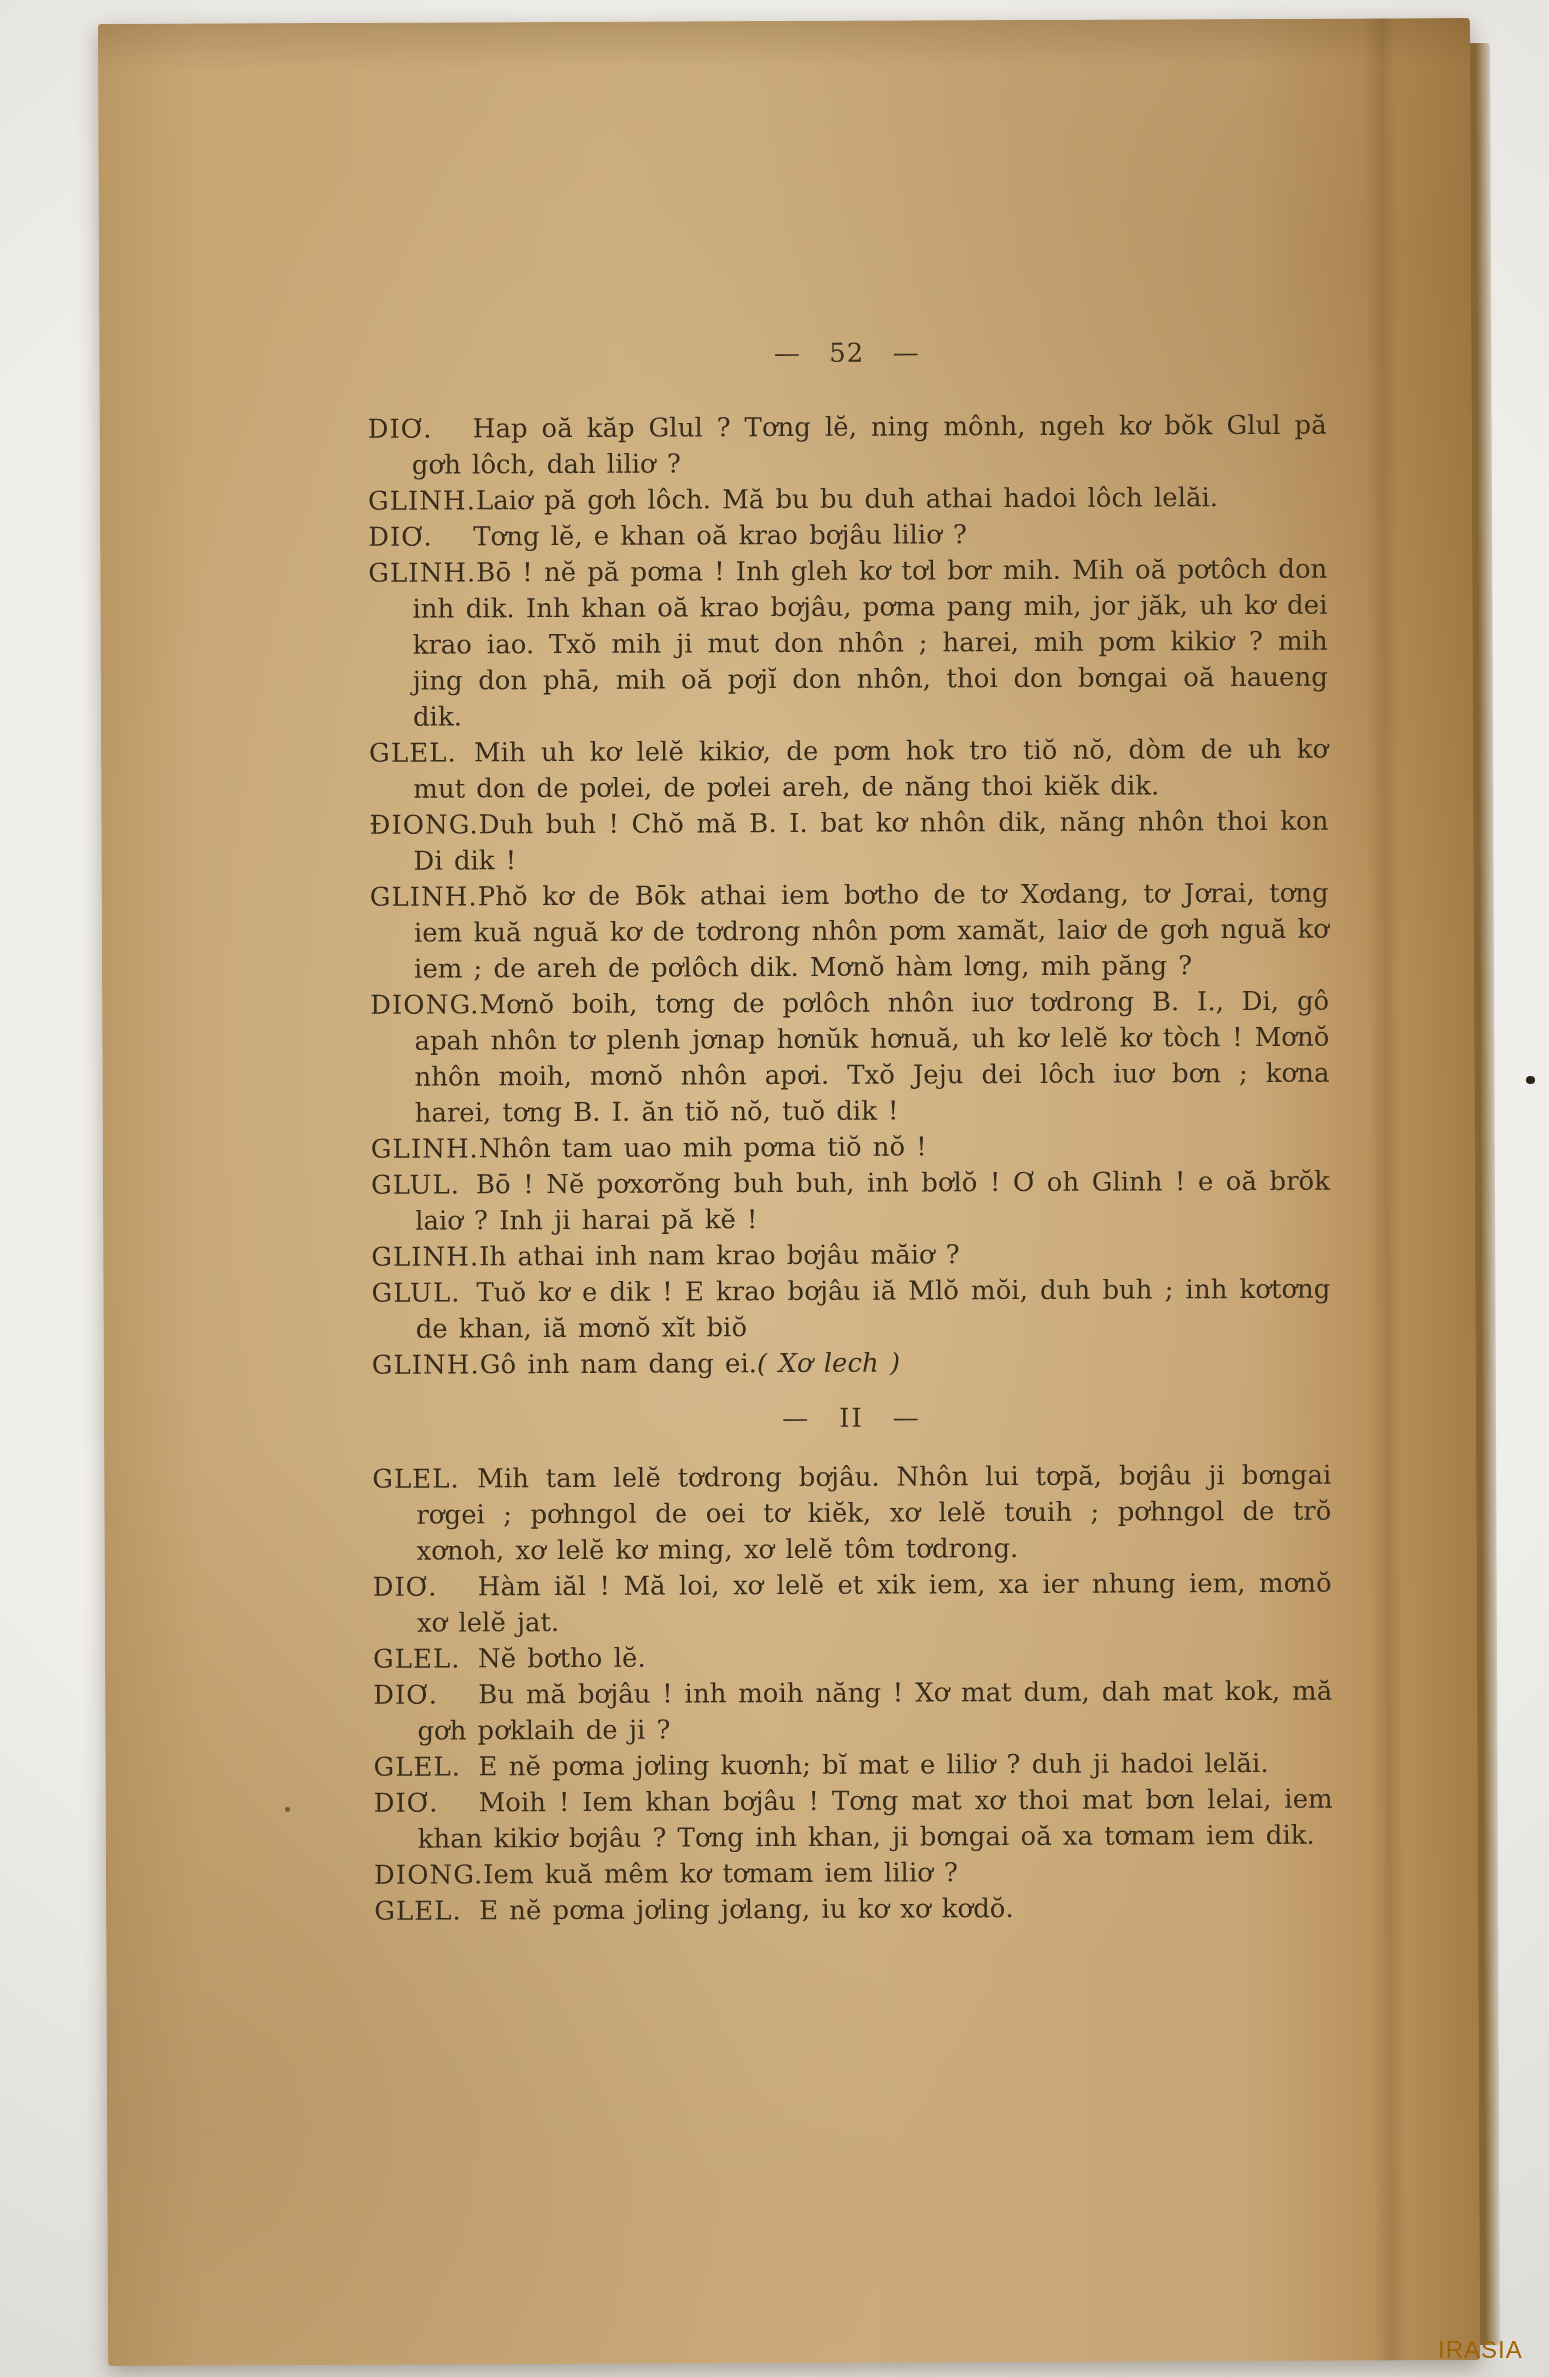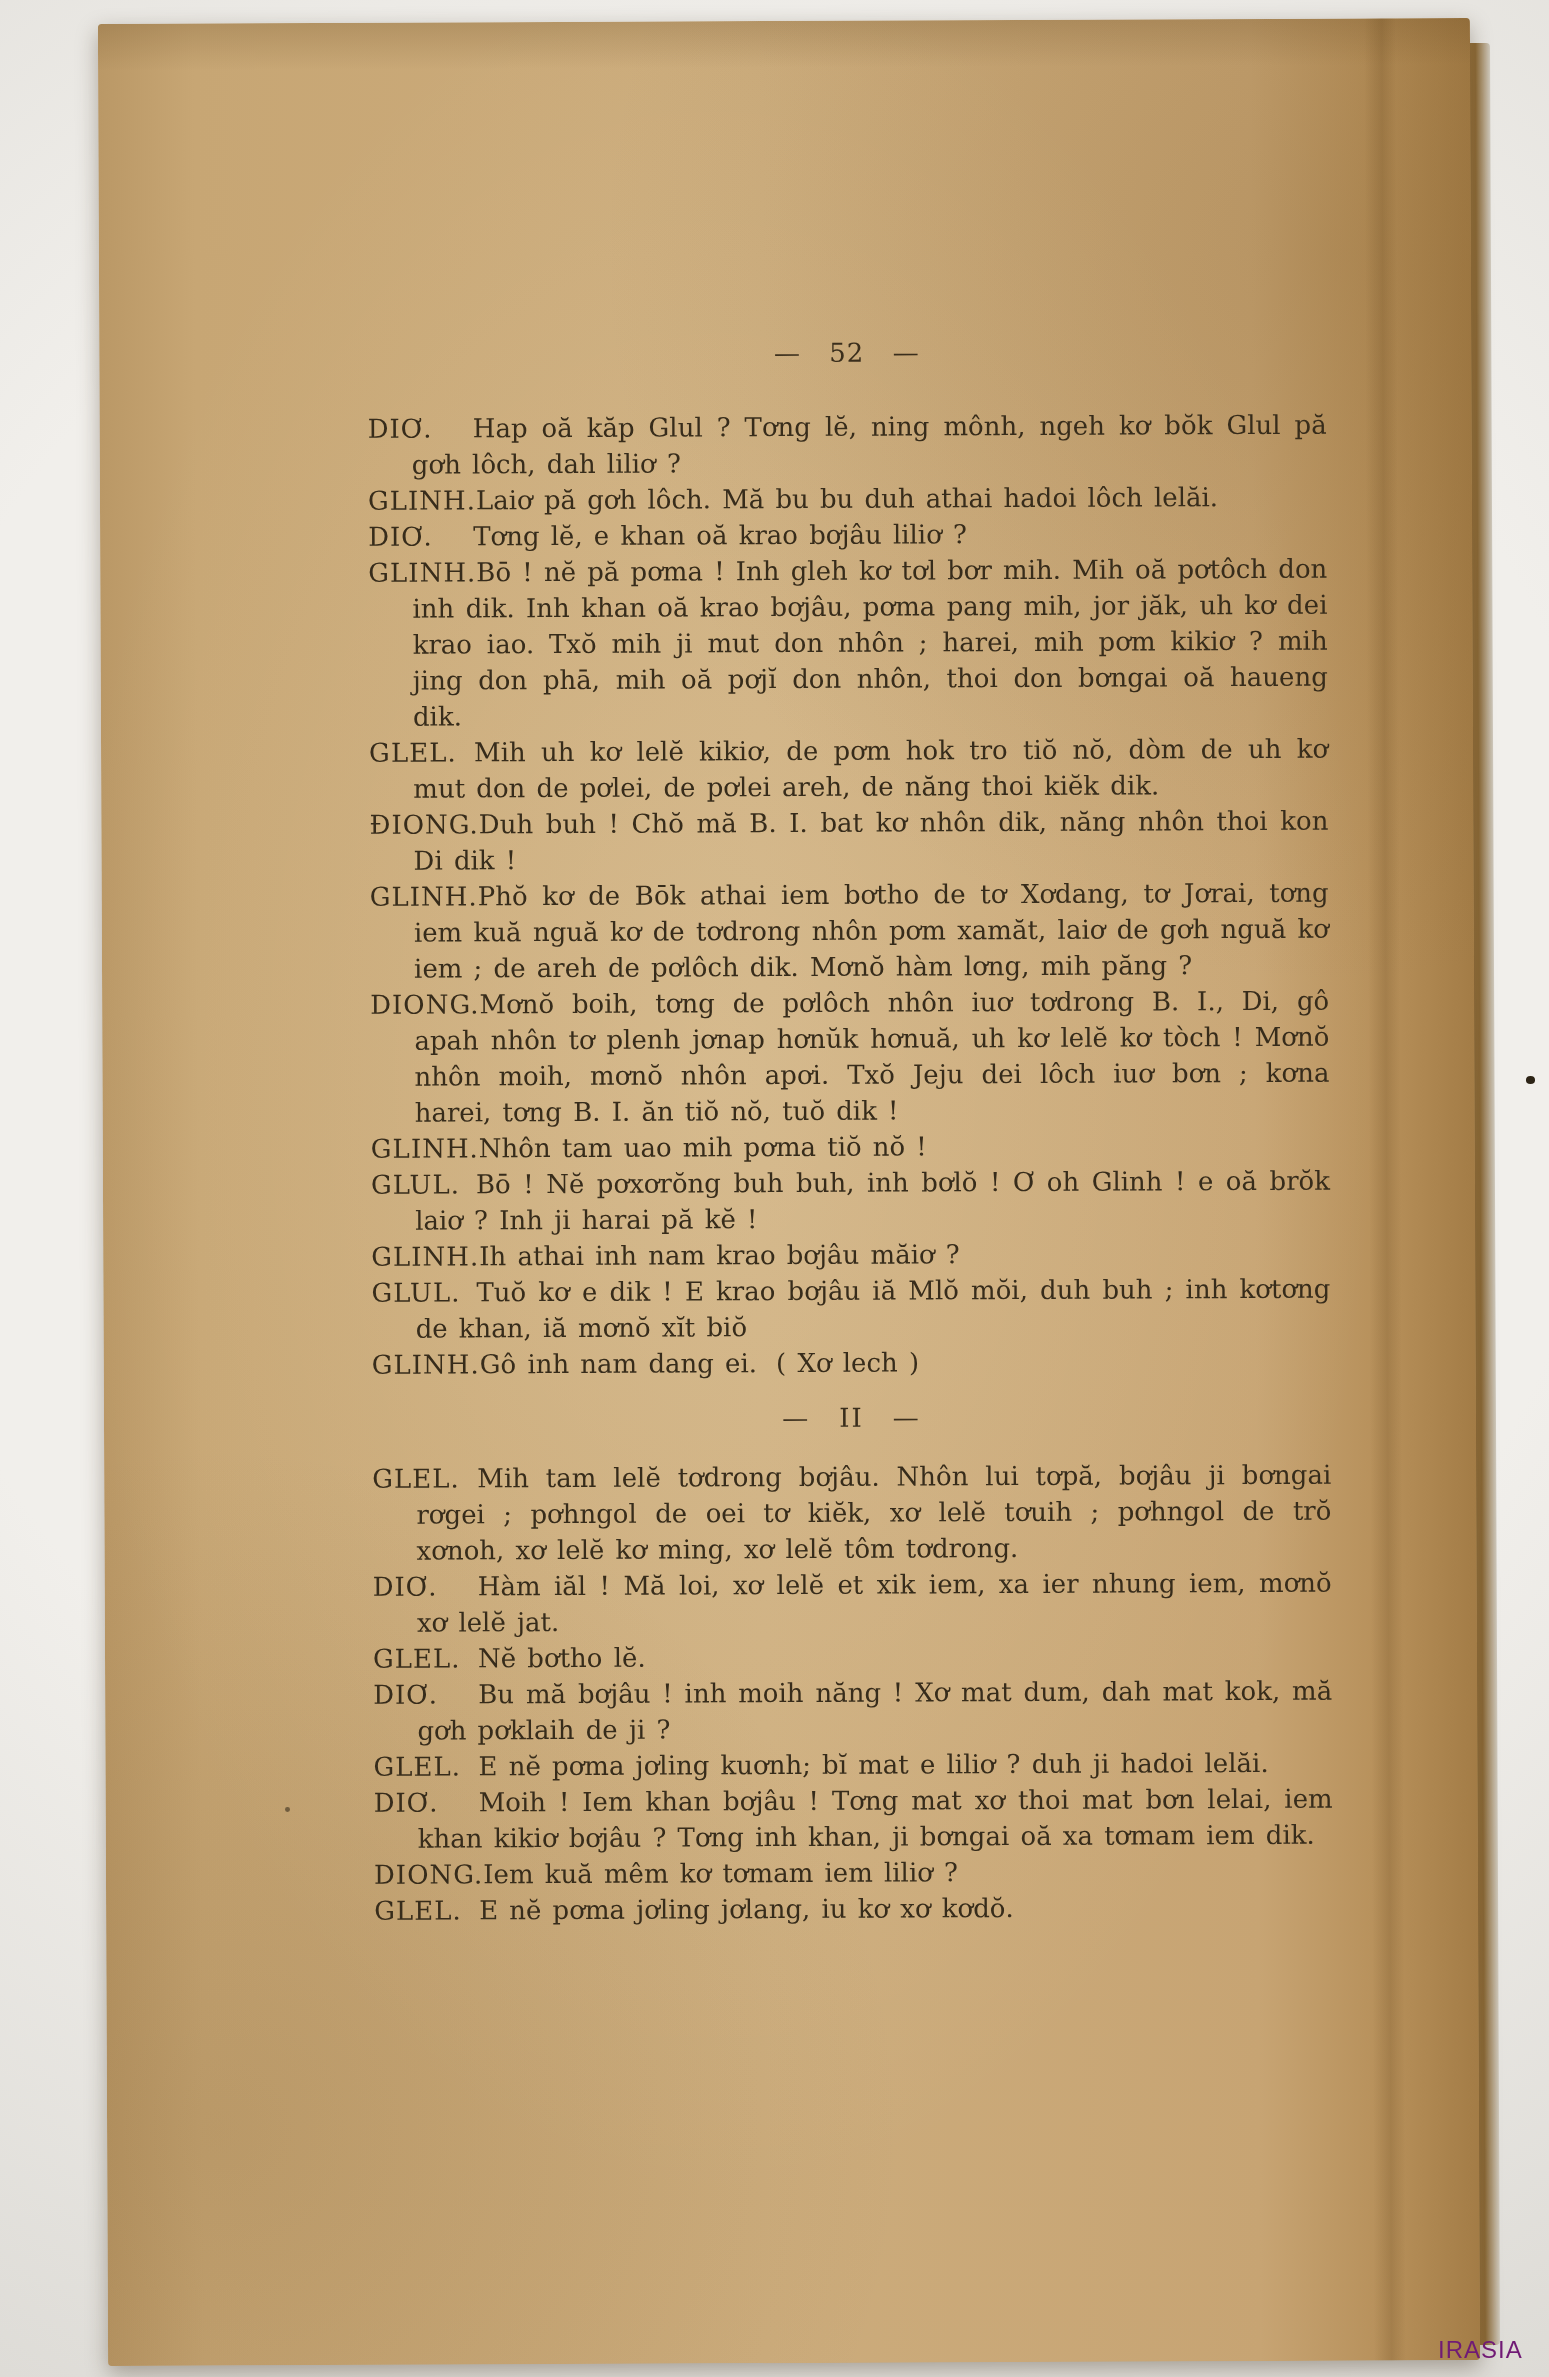--- a/index.html
+++ b/index.html
@@ -50,33 +50,33 @@
     margin:0 0 38px 0; color:#3a2e1c;
   }
 
   .section-divider {
     text-align:center; word-spacing:19px; letter-spacing:1.9px;
     margin:19px 0 23px 0; color:#3a2e1c;
   }
 
   .line { margin:0; padding-left:44px; text-indent:-44px; }
   .speaker { display:inline-block; min-width:105px; text-indent:0; letter-spacing:1px; }
-  .direction { margin-left:19px; }
+  .direction { font-style:italic; }
 
   .speck {
     position:absolute; width:8.6px; height:7.6px; border-radius:50%;
     background:#2d2416;
   }
   .speck-1 { left:1526px; top:1076px; }
   .speck-2 { left:285px; top:1807px; width:4.8px; height:4.8px; opacity:.55; }
 
   .watermark {
     position:absolute; left:1438px; top:2336px;
     font-family:"Liberation Sans", sans-serif;
-    font-size:24px; color:#701a75; letter-spacing:1px;
+    font-size:24px; color:#a16207; letter-spacing:1px;
   }
 </style>
 </head>
 <body>
 
 <div class="page-stack"></div>
 
 <div class="paper">
   <div class="crease"></div>
 

